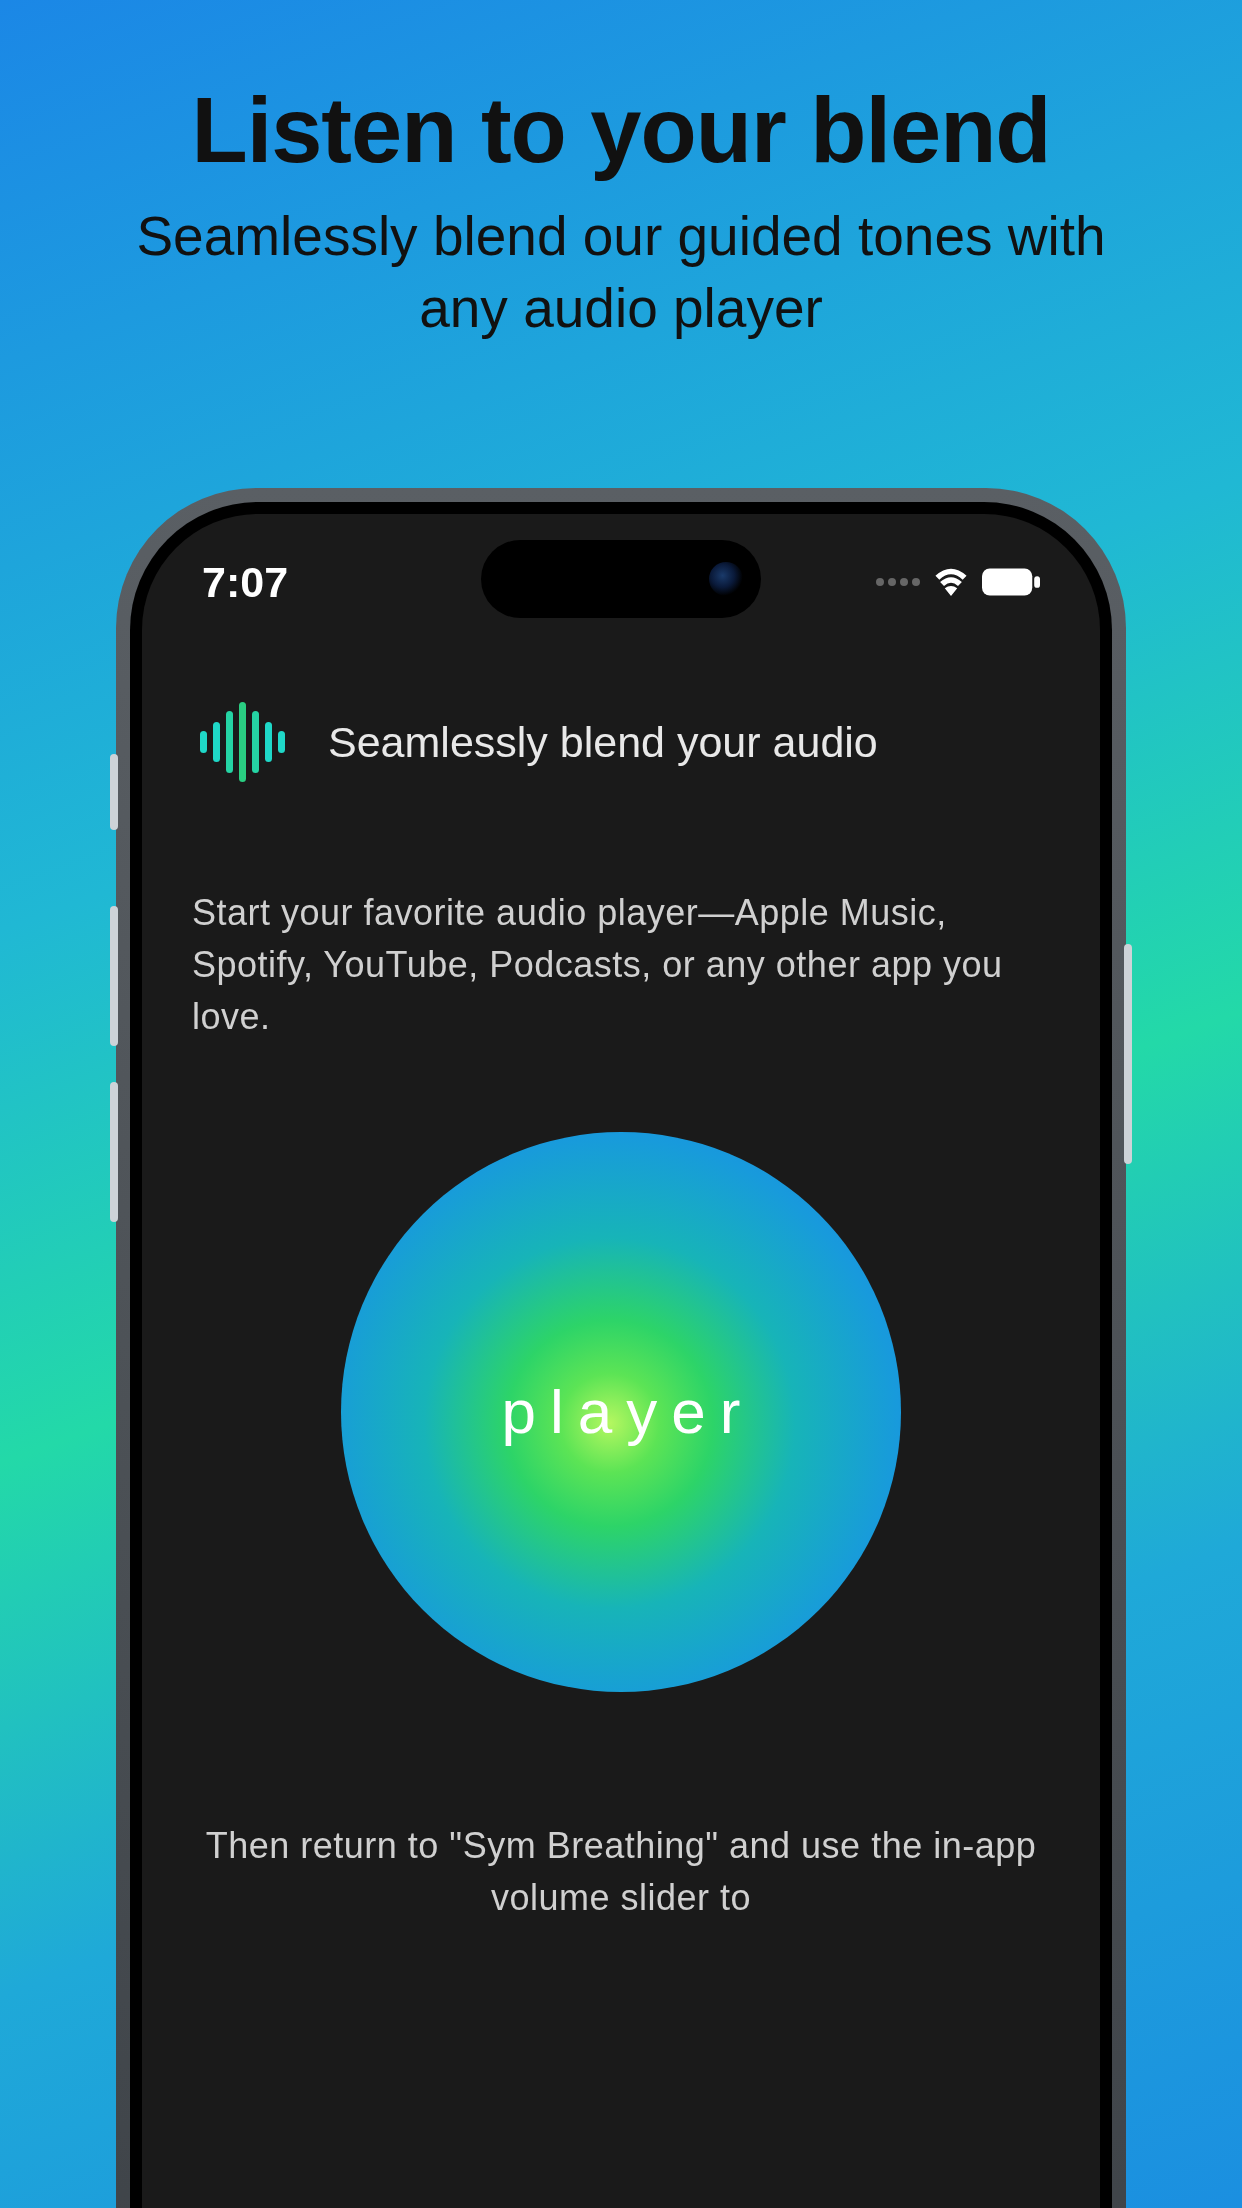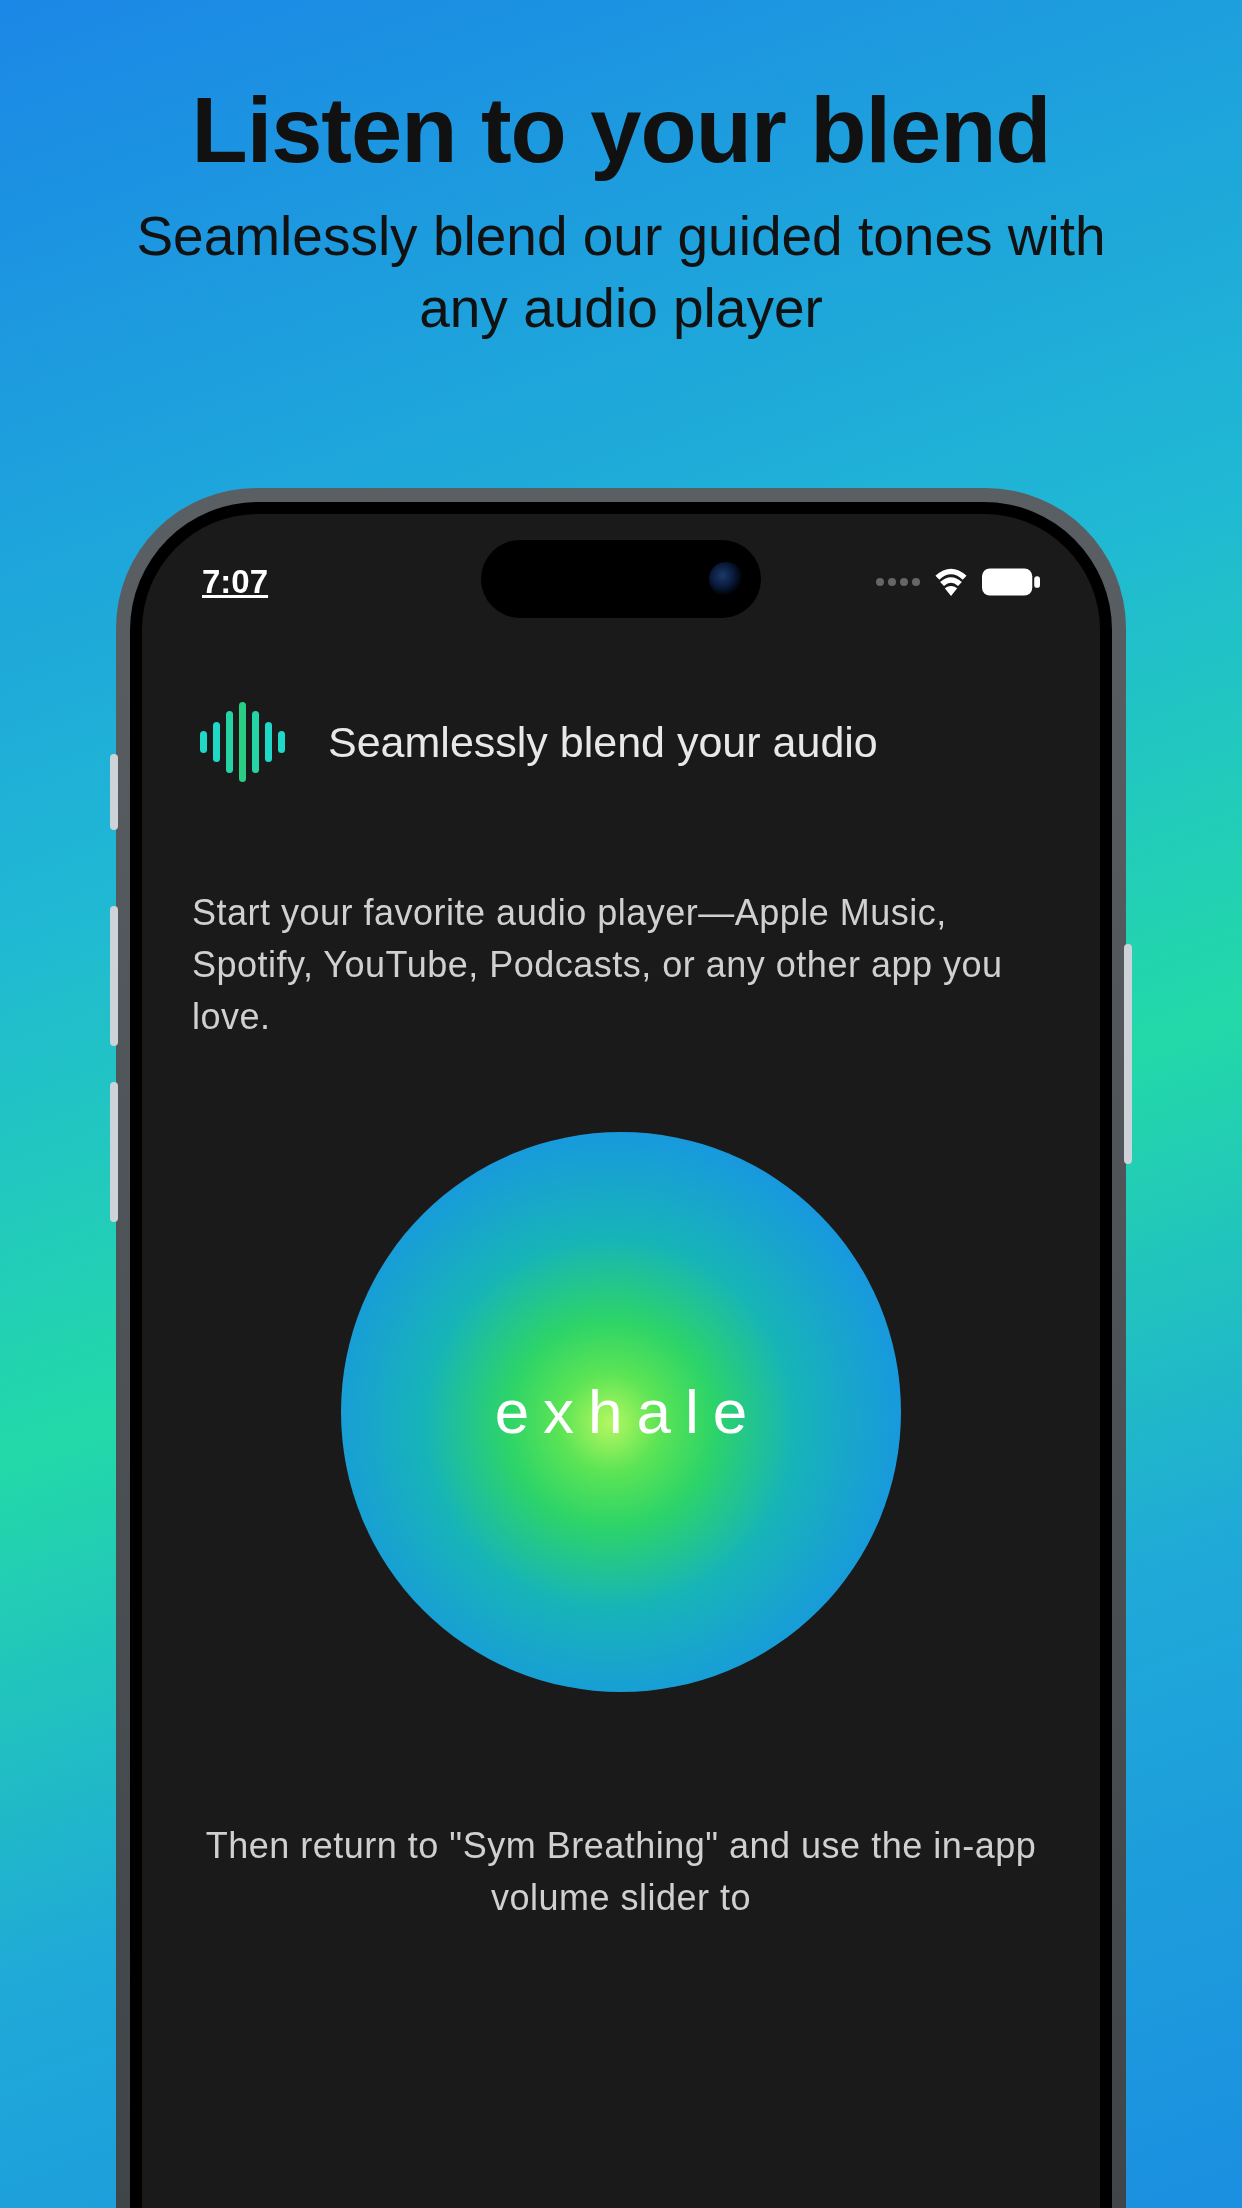--- a/index.html
+++ b/index.html
@@ -83,24 +83,23 @@
       top: 38px;
       left: 0;
       right: 0;
       height: 60px;
       display: flex;
       justify-content: space-between;
       align-items: center;
       padding: 0 60px;
     }
     .status-time {
-      font-size: 33px;
+      font-size: 43px;
       font-weight: 600;
       color: #fff;
-      text-decoration: underline;
     }
     .status-right {
       display: flex;
       align-items: center;
       gap: 12px;
     }
     .cellular-dots {
       display: flex;
       gap: 4px;
     }
@@ -267,21 +266,21 @@
             <div class="wave-bar" style="height:40px;background:#1fd8c8;"></div>
             <div class="wave-bar" style="height:22px;background:#1fd8c8;"></div>
           </div>
           <div class="app-title">Seamlessly blend your audio</div>
         </div>
 
         <p class="instruction-text">Start your favorite audio player—Apple Music, Spotify, YouTube, Podcasts, or any other app you love.</p>
 
         <div class="breathing-circle-container">
           <div class="breathing-circle">
-            <span class="breathing-label">exhale</span>
+            <span class="breathing-label">player</span>
           </div>
         </div>
 
         <p class="bottom-text">Then return to "Sym Breathing" and use the in-app volume slider to</p>
       </div>
 
     </div>
   </div>
 </div>
 

